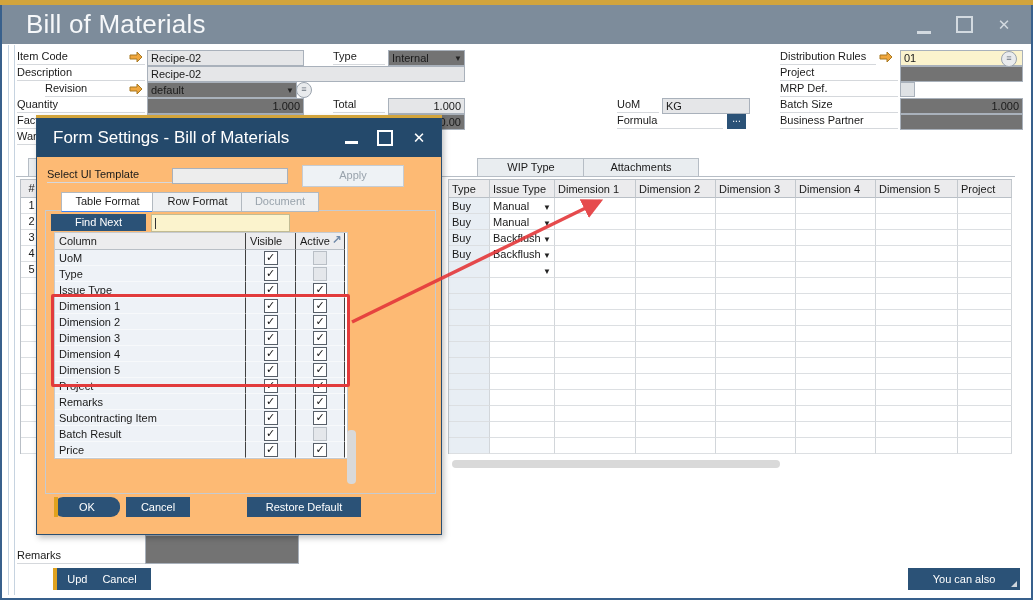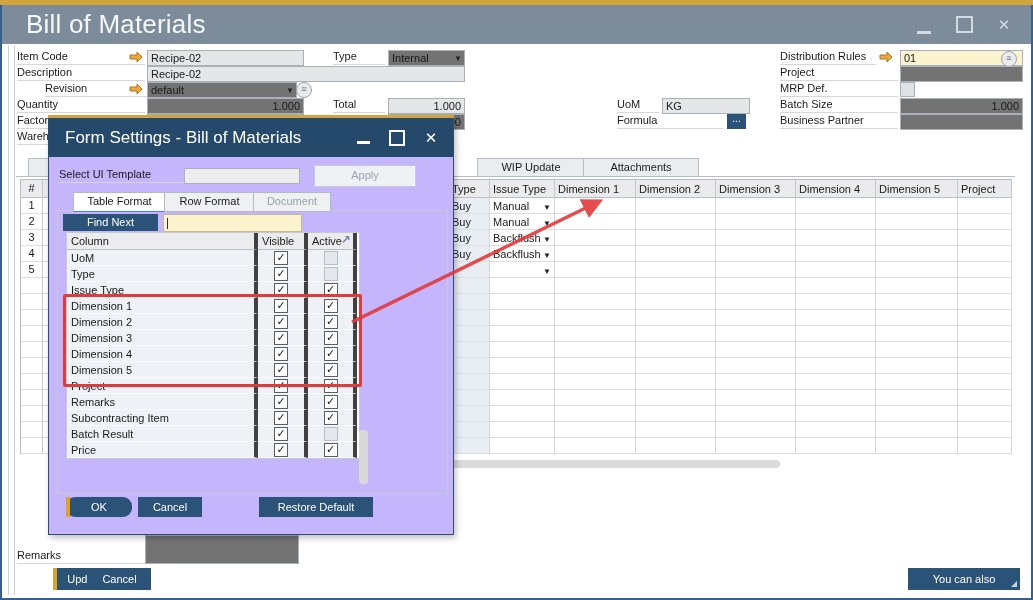--- a/index.html
+++ b/index.html
@@ -52,41 +52,41 @@
   .ltable{position:absolute;left:20px;top:179px;border-left:1px solid #b9bfc6;border-top:1px solid #b9bfc6;background:#fff;}
   .lrow{display:grid;grid-template-columns:22px 26px;height:16px;}
   .lrow.hdr{height:18px;}
   .lc{border-right:1px solid #c3c8cd;border-bottom:1px solid #dcdfe2;text-align:center;line-height:15px;}
   .lrow.hdr .lc{background:#ebebed;border-bottom:1px solid #b9bfc6;line-height:16px;}
   .hscroll{position:absolute;left:452px;top:460px;width:328px;height:8px;background:#d9d9d9;border-radius:4px;}
   
   .btn{position:absolute;background:#2b5277;color:#fff;text-align:center;font-size:11px;cursor:default;}
   .btn .goldbar{position:absolute;left:0;top:0;bottom:0;width:4px;background:#e0a21f;}
   
-  .dialog{position:absolute;left:48px;top:115px;width:404px;height:419px;z-index:10;
-    background:#c4b5fd;border:1px solid #2a4f72;border-top:none;
+  .dialog{position:absolute;left:36px;top:115px;width:404px;height:419px;z-index:10;
+    background:#fdba74;border:1px solid #2a4f72;border-top:none;
     box-shadow:2px 3px 6px rgba(0,0,0,.25);}
   .dlg-gold{position:absolute;left:-1px;top:0;width:404px;height:3px;background:#d2a43c;border-left:1px solid #d2a43c;border-right:1px solid #d2a43c;}
   .dlg-titlebar{position:absolute;left:0;top:3px;width:100%;height:39px;background:#24496b;
     display:flex;align-items:center;color:#fff;}
   .dlg-titlebar .title{margin-left:16px;font-size:17px;font-weight:300;}
   .dlg-controls{margin-left:auto;margin-right:14px;display:flex;gap:18px;align-items:center;color:#fff;}
   .dwc{width:16px;height:16px;display:flex;align-items:center;justify-content:center;}
   .dwc .bar{width:13px;height:3px;background:#fff;margin-top:9px;}
   .dwc .box{width:12px;height:12px;border:2px solid #fff;}
   .dwc.close{font-size:15px;font-weight:bold;}
   .groupbox{position:absolute;left:8px;top:95px;width:389px;height:282px;border:1px solid #c5cbd1;}
   .dtab{position:absolute;top:77px;height:18px;background:#eef0f2;border:1px solid #b2b9c0;
     text-align:center;line-height:17px;z-index:2;}
   .dtab.active{background:#fff;border-bottom:1px solid #3b82f6;}
   .dtab.disabled{color:#99a3ac;}
   .fstable{position:absolute;left:17px;top:117px;width:292px;border:1px solid #c6cacf;background:#fff;}
   .fsrow{display:grid;grid-template-columns:191px 50px 49px;height:16px;}
   .fsrow.hdr{height:17px;}
-  .fs-c{border-right:4px solid #404040;border-bottom:1px solid #f7f9fb;background:#eef2f7;
+  .fs-c{border-right:1px solid #404040;border-bottom:1px solid #f7f9fb;background:#eef2f7;
     padding:1px 4px 0 4px;line-height:14px;overflow:hidden;white-space:nowrap;}
   .fsrow.hdr .fs-c{background:#ececee;border-bottom:1px solid #b9bfc6;line-height:15px;position:relative;}
   .fs-c.cbcell{text-align:center;padding:0;}
   .cb{display:inline-block;width:12px;height:12px;border:1px solid #565e68;background:#fff;
     margin-top:1px;line-height:11px;font-size:11px;font-weight:bold;color:#111;}
   .cb[data-state="checked"]::before{content:"✓";}
   .cb[data-state="disabled"]{background:#e4e7eb;border-color:#b9bfc6;}
   .expand-icon{position:absolute;right:1px;top:1px;width:13px;height:13px;color:#7089a8;
     font-size:12px;line-height:13px;text-align:center;font-weight:bold;}
   .vscroll{position:absolute;left:310px;top:315px;width:9px;height:54px;background:#d9d9d9;border-radius:4px;}
@@ -173,21 +173,21 @@
 <span class="checkbox-plain" style="left:900px;top:82px;"></span>
 
 <span class="lbl" style="left:780px;top:98px;width:118px;">Batch Size</span>
 <span class="field num" style="left:900px;top:98px;width:115px;">1.000</span>
 
 <span class="lbl" style="left:780px;top:114px;width:118px;">Business Partner</span>
 <span class="field" style="left:900px;top:114px;width:115px;"></span>
 
 <div class="tabline"></div>
 <div class="tab" style="left:28px;width:24px;"></div>
-<div class="tab" style="left:477px;width:106px;">WIP Update</div>
+<div class="tab" style="left:477px;width:106px;">WIP Type</div>
 <div class="tab" style="left:583px;width:114px;">Attachments</div>
 
 <div class="ltable">
   <div class="lrow hdr">
     <div class="lc">#</div>
     <div class="lc"></div>
   </div>
   <div class="lrow">
       <div class="lc">1</div>
       <div class="lc"></div>

